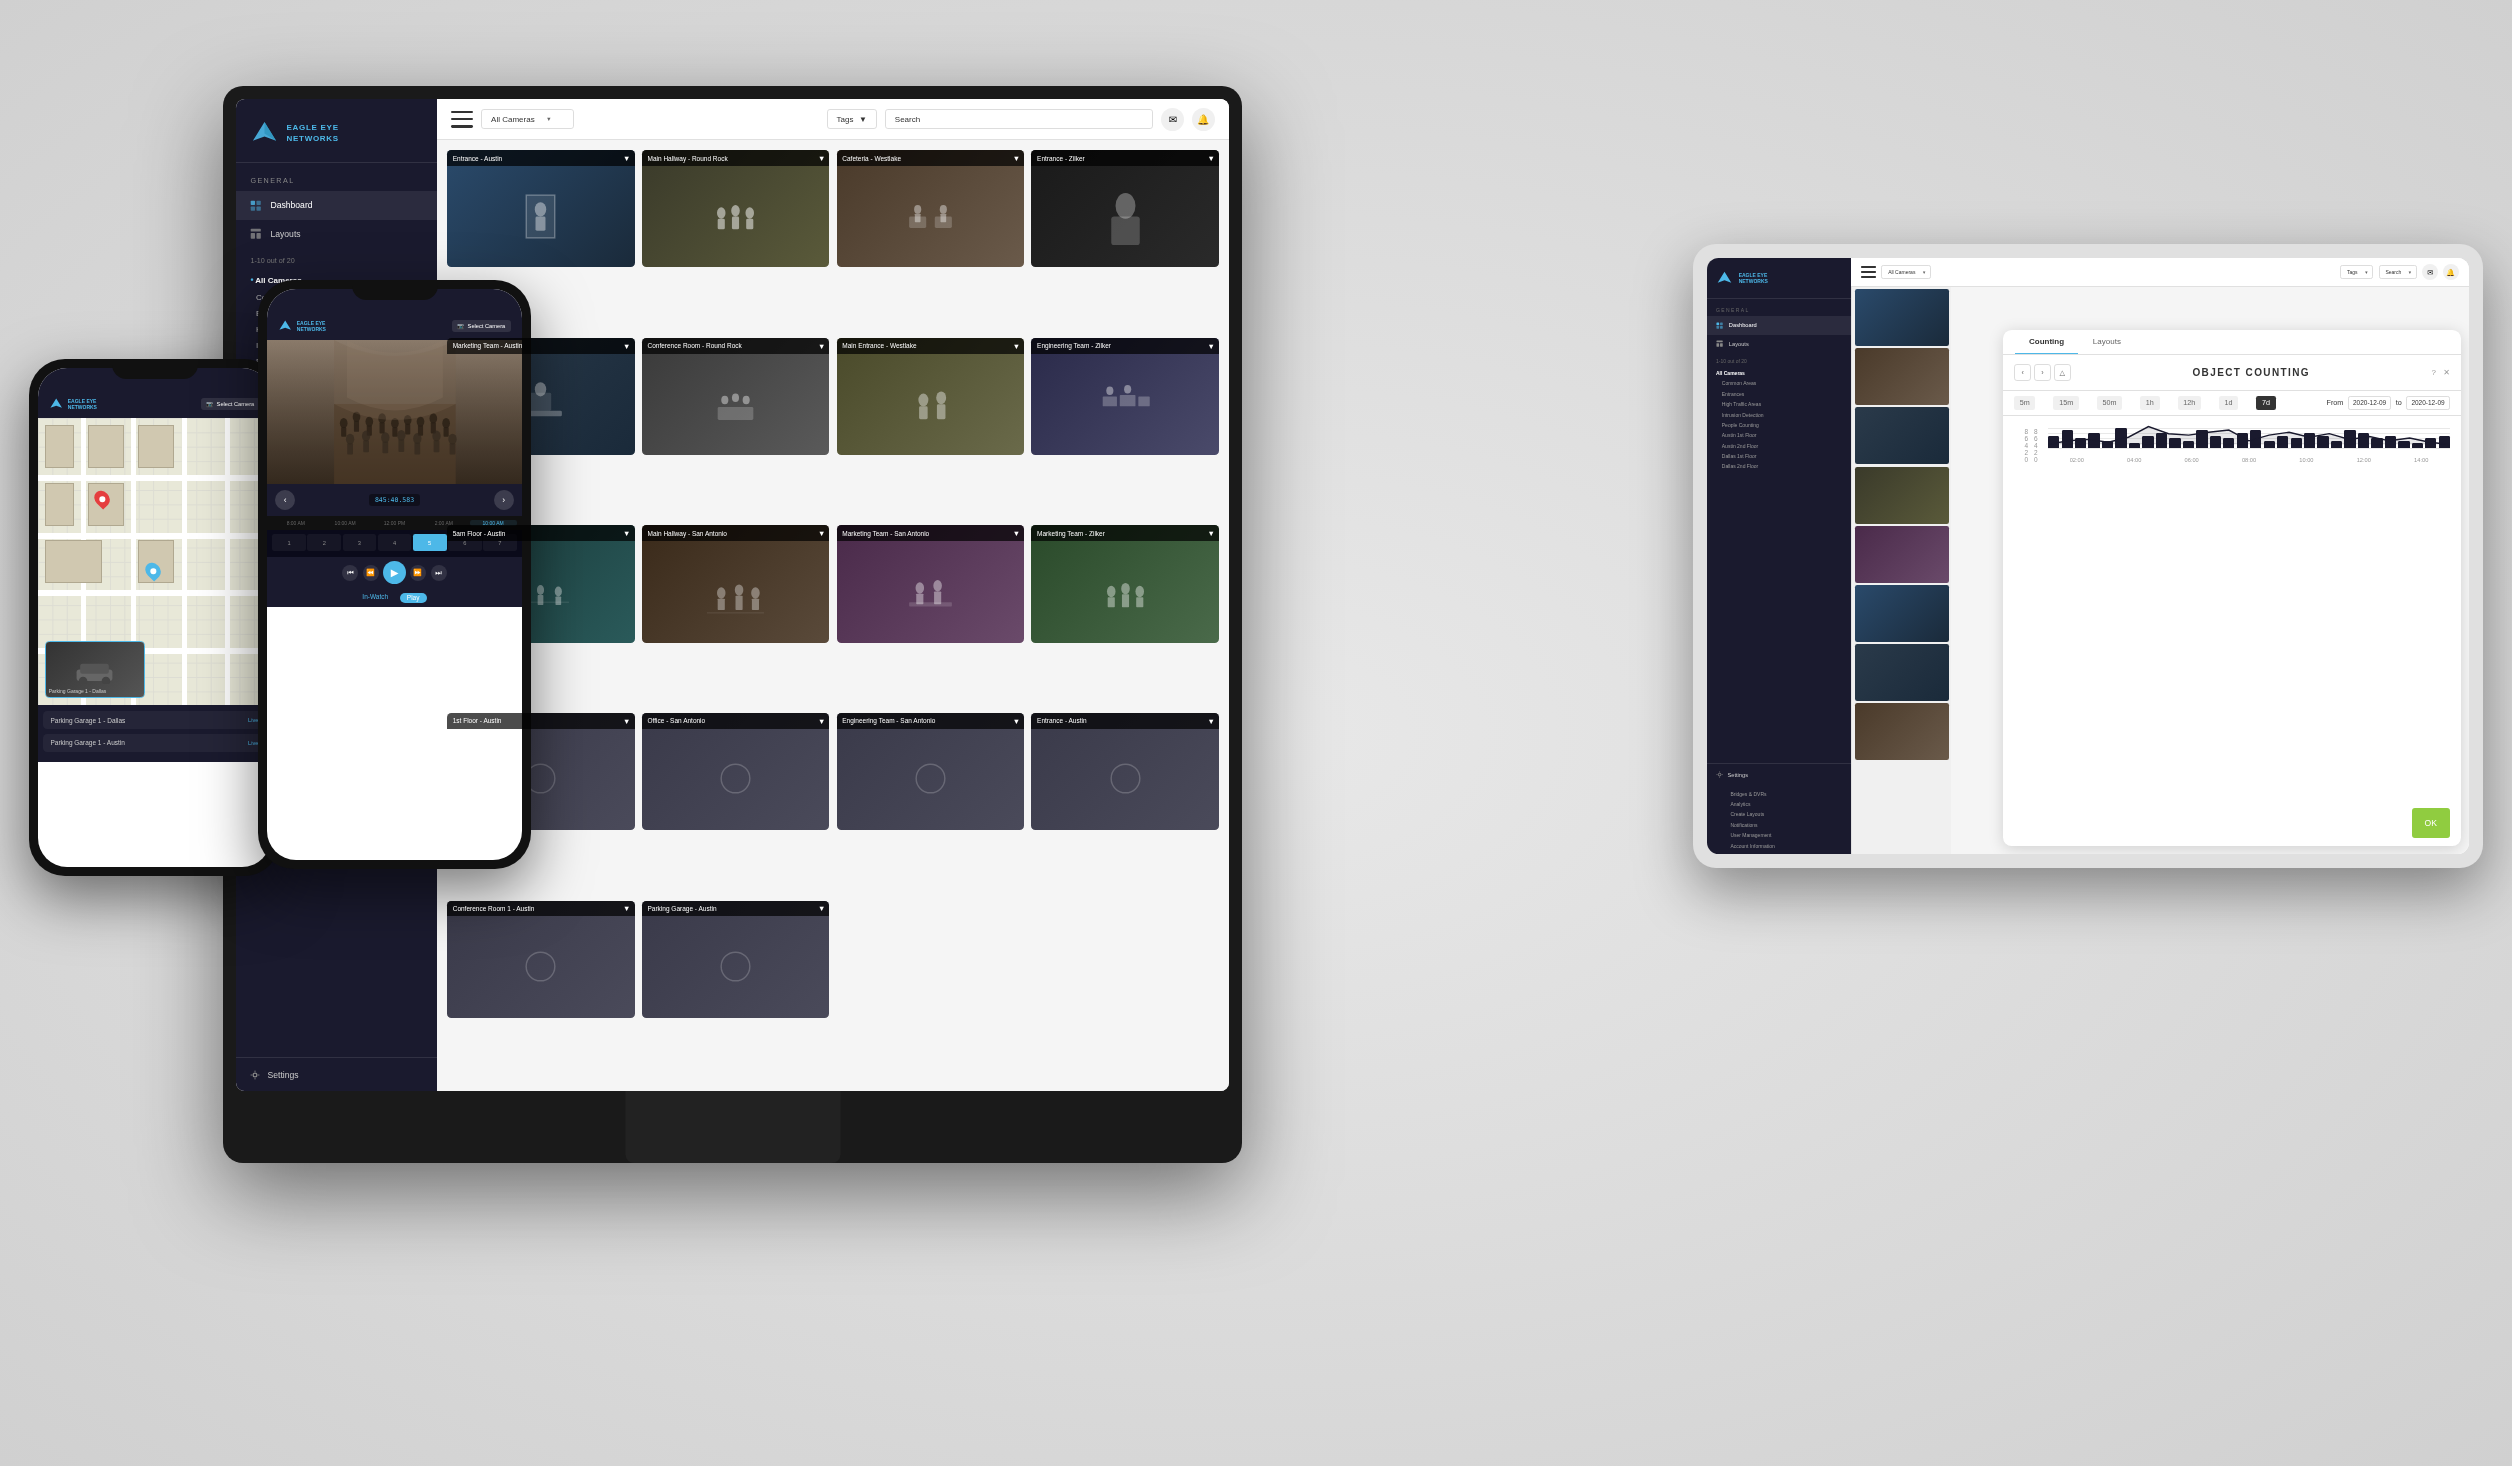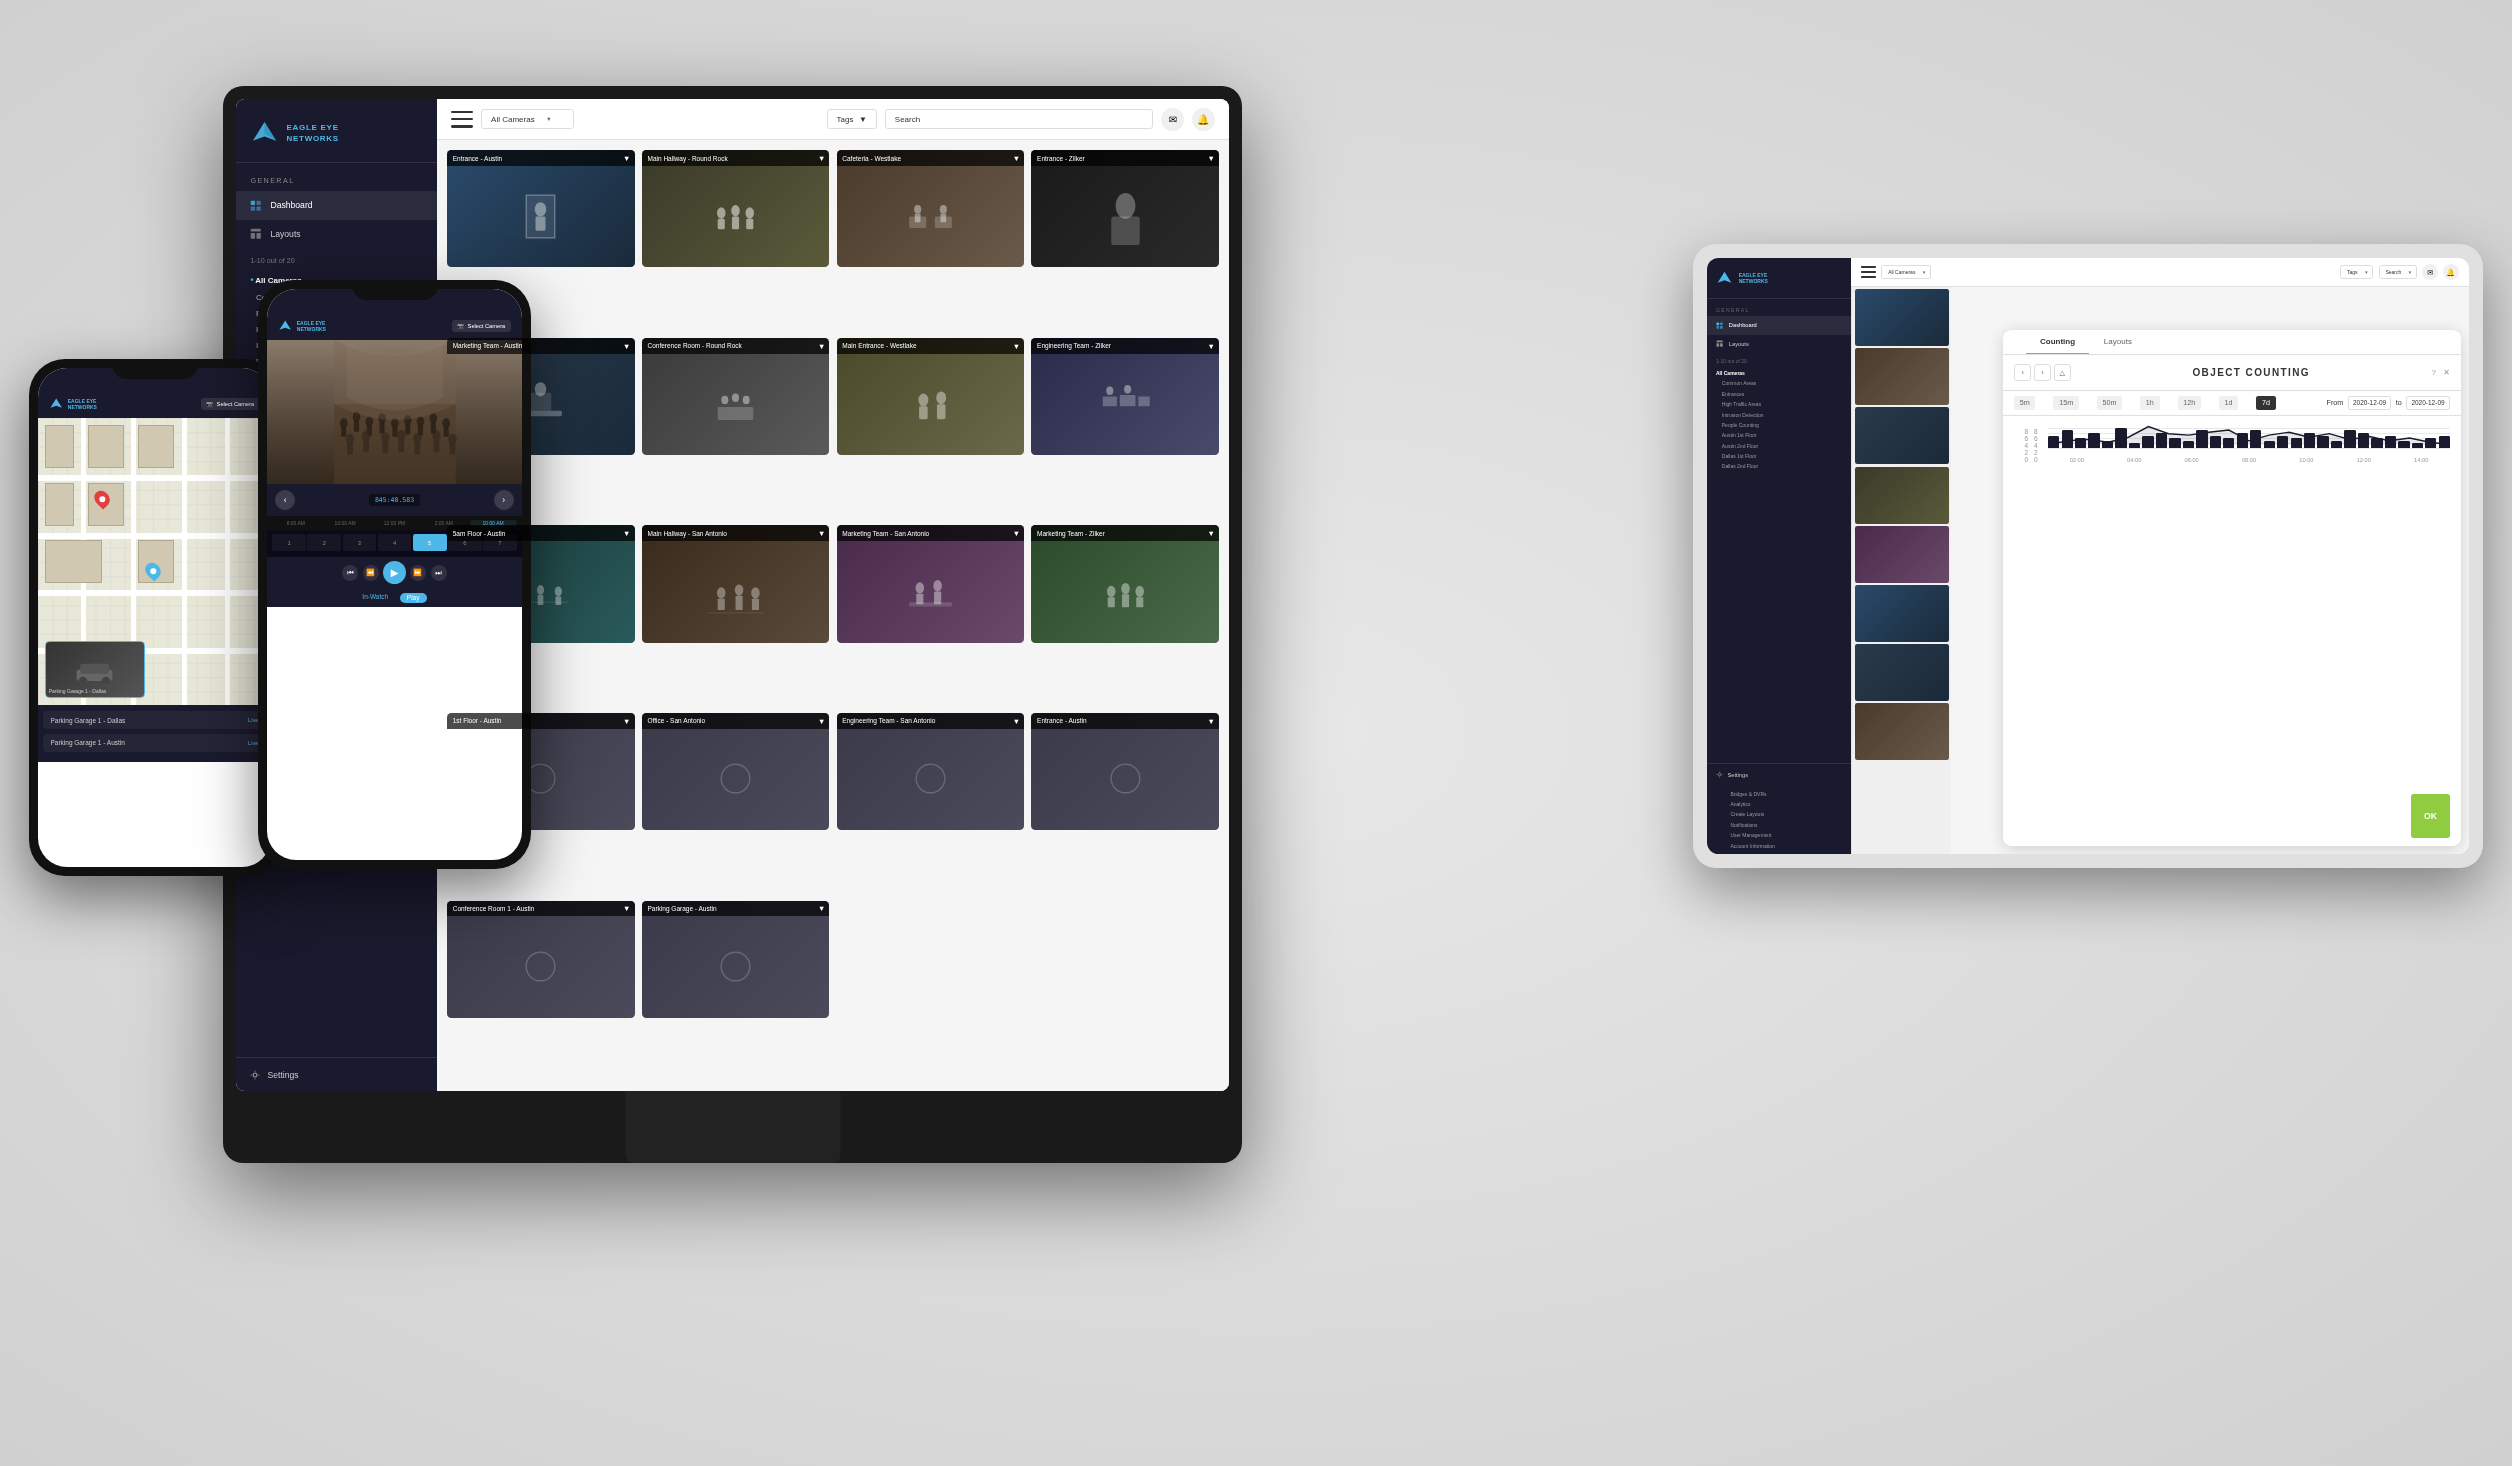--- a/index.html
+++ b/index.html
@@ -785,21 +785,21 @@
       border-radius: 8.6px;
       box-shadow: 0 2.9px 14.4px rgba(0,0,0,0.15);
       overflow: hidden;
       z-index: 5;
       margin: 7.2px;
     }
 
     .counting-tabs {
       display: flex;
       border-bottom: 0.7px solid #e0e0e0;
-      padding: 0 23px;
+      padding: 0 12px;
     }
 
     .counting-tab {
       padding: 7.2px 14.4px;
       font-size: 8px;
       cursor: pointer;
       color: #666;
       border-bottom: 1.4px solid transparent;
     }
 
@@ -964,23 +964,23 @@
       background: #e8e8e8;
     }
 
     .ok-button {
       position: absolute;
       bottom: 8.6px;
       right: 11.5px;
       background: #90cc40;
       color: #fff;
       border-radius: 2.9px;
-      padding: 17px 13px;
+      padding: 10px 13px;
       font-size: 8.6px;
-      font-weight: bold;
+      font-weight: normal;
       cursor: pointer;
     }
 
     
     .tablet-right-thumbnails {
       width: 100px;
       background: #f0f0f0;
       display: flex;
       flex-direction: column;
       gap: 2.2px;

